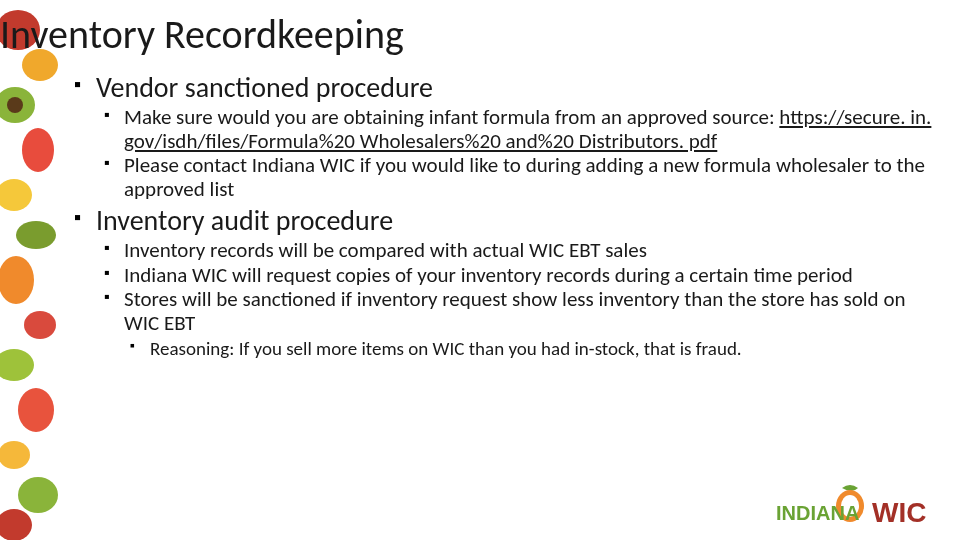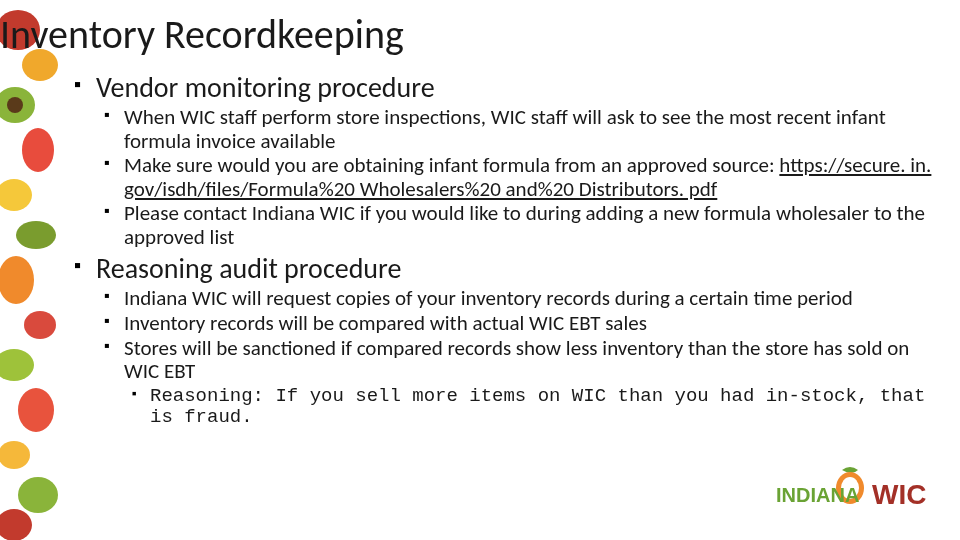--- a/index.html
+++ b/index.html
@@ -103,41 +103,40 @@
     list-style: none;
     padding: 0;
     margin: 2px 0 0 0;
   }
   ul.level3 > li {
     position: relative;
     padding-left: 26px;
     font-size: 19px;
     line-height: 1.15;
     color: #1a1a1a;
-    font-family: Liberation Mono, monospace;
   }
   ul.level3 > li::before {
     content: "▪";
     position: absolute;
     left: 6px;
     top: 0px;
     font-size: 14px;
     color: #000;
   }
 
   a.link {
     color: #1a1a1a;
     text-decoration: underline;
   }
 
   
   .logo {
     position: absolute;
     right: 18px;
-    bottom: 28px;
+    bottom: 10px;
     width: 170px;
     height: 50px;
   }
 </style>
 </head>
 <body>
 
 <div class="slide">
 
   <div class="left-strip">
@@ -158,36 +157,35 @@
       <ellipse cx="38" cy="495" rx="20" ry="18" fill="#8ab43a"></ellipse>
       <ellipse cx="14" cy="525" rx="18" ry="16" fill="#c23a2d"></ellipse>
     </svg>
   </div>
 
   <div class="title">Inventory Recordkeeping</div>
 
   <div class="content">
     <ul class="level1">
       <li>
-        <span class="heading">Vendor monitoring procedure</span>
+        <span class="heading">Vendor sanctioned procedure</span>
         <ul class="level2">
-          <li>When WIC staff perform store inspections, WIC staff will ask to see the most recent infant formula invoice available</li>
           <li>
             <span>Make sure would you are obtaining infant formula from an approved source: </span><a class="link">https://secure. in. gov/isdh/files/Formula%20 Wholesalers%20 and%20 Distributors. pdf</a>
           </li>
           <li>Please contact Indiana WIC if you would like to during adding a new formula wholesaler to the approved list</li>
         </ul>
       </li>
       <li>
-        <span class="heading">Reasoning audit procedure</span>
+        <span class="heading">Inventory audit procedure</span>
         <ul class="level2">
+          <li>Inventory records will be compared with actual WIC EBT sales</li>
           <li>Indiana WIC will request copies of your inventory records during a certain time period</li>
-          <li>Inventory records will be compared with actual WIC EBT sales</li>
           <li>
-            <span>Stores will be sanctioned if compared records show less inventory than the store has sold on WIC EBT</span>
+            <span>Stores will be sanctioned if inventory request show less inventory than the store has sold on WIC EBT</span>
             <ul class="level3">
               <li>Reasoning: If you sell more items on WIC than you had in-stock, that is fraud.</li>
             </ul>
           </li>
         </ul>
       </li>
     </ul>
   </div>
 
   <div class="logo">

